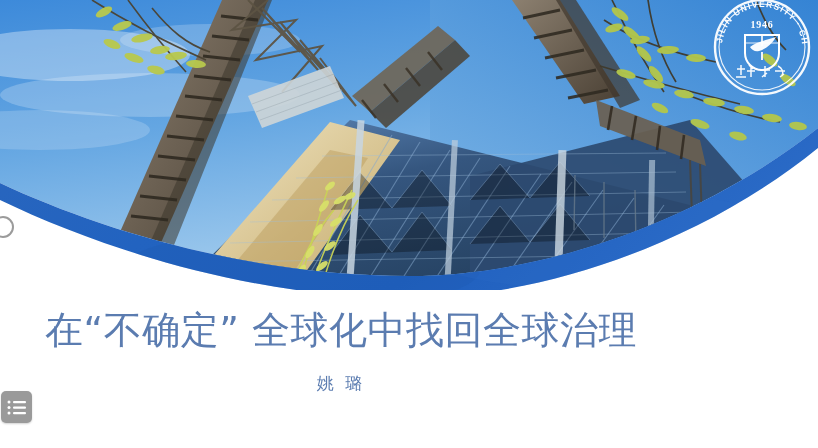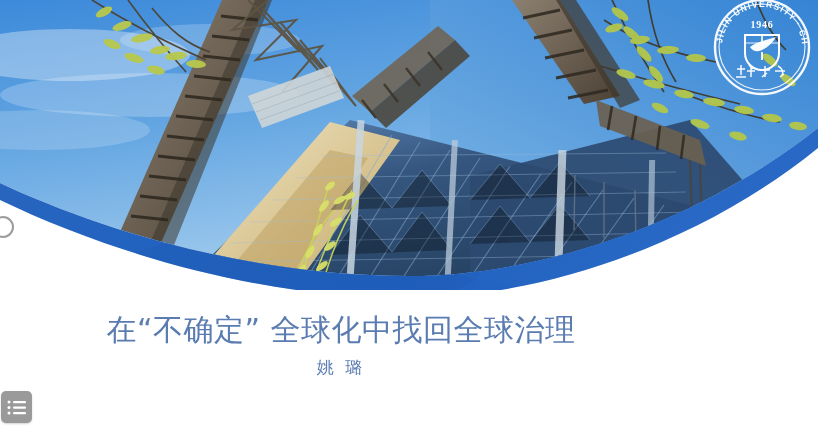--- a/index.html
+++ b/index.html
@@ -40,35 +40,35 @@
   
   #title-block {
     position: absolute;
     left: 0;
     top: 310px;
     width: 682px;
     text-align: center;
   }
   #talk-title {
     font-family: "DejaVu Sans", "Liberation Sans", sans-serif;
-    font-size: 30px;
+    font-size: 38px;
     line-height: 40px;
     letter-spacing: 0.5px;
     color: #5b7cb0;
     font-weight: 400;
     white-space: nowrap;
   }
   #speaker-name {
     font-family: "DejaVu Sans", "Liberation Sans", sans-serif;
     font-size: 17px;
     line-height: 26px;
     letter-spacing: 3px;
     color: #5b7cb0;
     font-weight: 400;
-    margin-top: 4px;
+    margin-top: 20px;
   }
 
   
   #outline-toggle {
     position: absolute;
     left: 1px;
     top: 391px;
     width: 31px;
     height: 32px;
     background: #9a9a9a;

